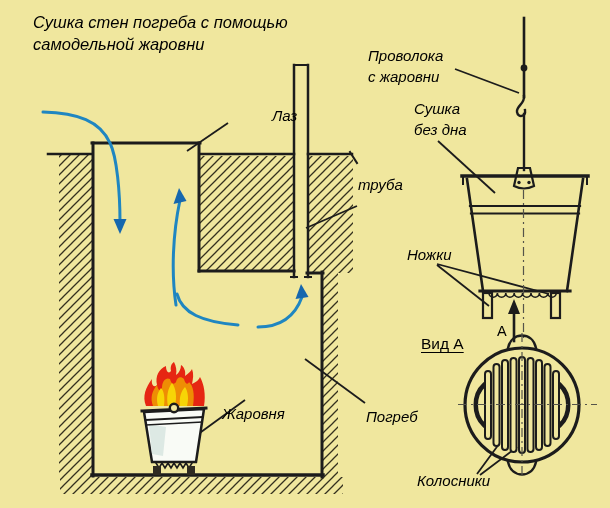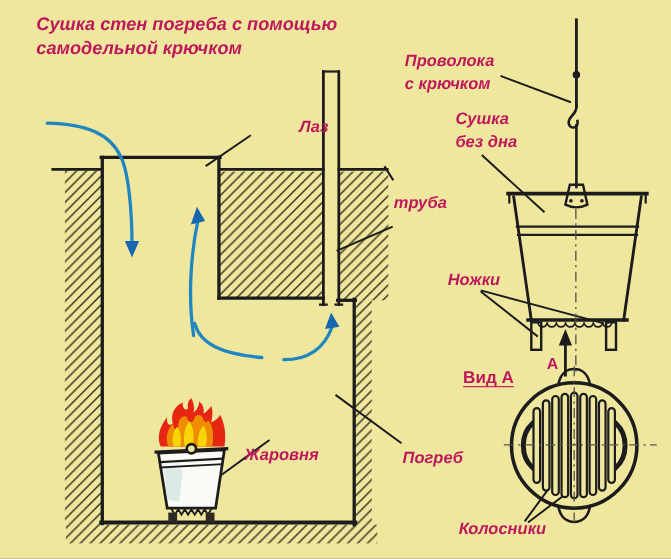--- a/index.html
+++ b/index.html
@@ -7,21 +7,21 @@
     --flame-red:#e62612; --flame-orange:#ee8d04; --flame-yellow:#f7d506; --bucket-fill:#f9fbf6;
   }
   html,body{margin:0;padding:0;background:#888;}
   .stage{
     position:relative; width:610px; height:508px; overflow:hidden;
     background:var(--background);
     font-family:"Liberation Sans", sans-serif;
   }
   .stage svg{position:absolute;left:0;top:0;}
   .lbl{
-    position:absolute; color:#be185d; font-weight:bold; font-style:italic;
+    position:absolute; color:#000000; font-weight:normal; font-style:italic;
     font-size:15px; line-height:21px; white-space:nowrap; user-select:none;
   }
   .lbl.title{font-size:16.5px; line-height:22px;}
   .lbl.upright{font-style:normal;}
   .lbl.underline{text-decoration:underline; text-underline-offset:3px;}
   
   .ln{stroke:var(--line); fill:none; stroke-linecap:square;}
   .ptr{stroke:var(--line); stroke-width:1.8; fill:none;}
   .blue{stroke:var(--arrow-blue); stroke-width:3; fill:none; stroke-linecap:round;}
   .bluehead{fill:var(--arrowhead-blue); stroke:none;}
@@ -169,28 +169,28 @@
         <rect class="barfill" rx="3" x="544.5" y="364" width="6" height="82"></rect>
         <rect class="barfill" rx="3" x="553" y="371" width="6" height="68"></rect>
       </g>
       <path class="dashln" d="M458,404.5 H597"></path>
       <path class="dashln" d="M522,333 V479"></path>
     </g>
   </svg>
 
   <div class="lbl title" style="left:33px; top:11px;">
     <div>Сушка стен погреба с помощью</div>
-    <div>самодельной крючком</div>
+    <div>самодельной жаровни</div>
   </div>
 
   <div class="lbl" style="left:227px; top:105px;margin-left:45px;">Лаз</div>
 
   <div class="lbl" style="left:368px; top:35px;margin-top:10px;">
     <div>Проволока</div>
-    <div>с крючком</div>
+    <div>с жаровни</div>
   </div>
 
   <div class="lbl" style="left:414px; top:98px;">
     <div>Сушка</div>
     <div>без дна</div>
   </div>
 
   <div class="lbl" style="left:358px; top:174px;">
     <div>труба</div>
   </div>

